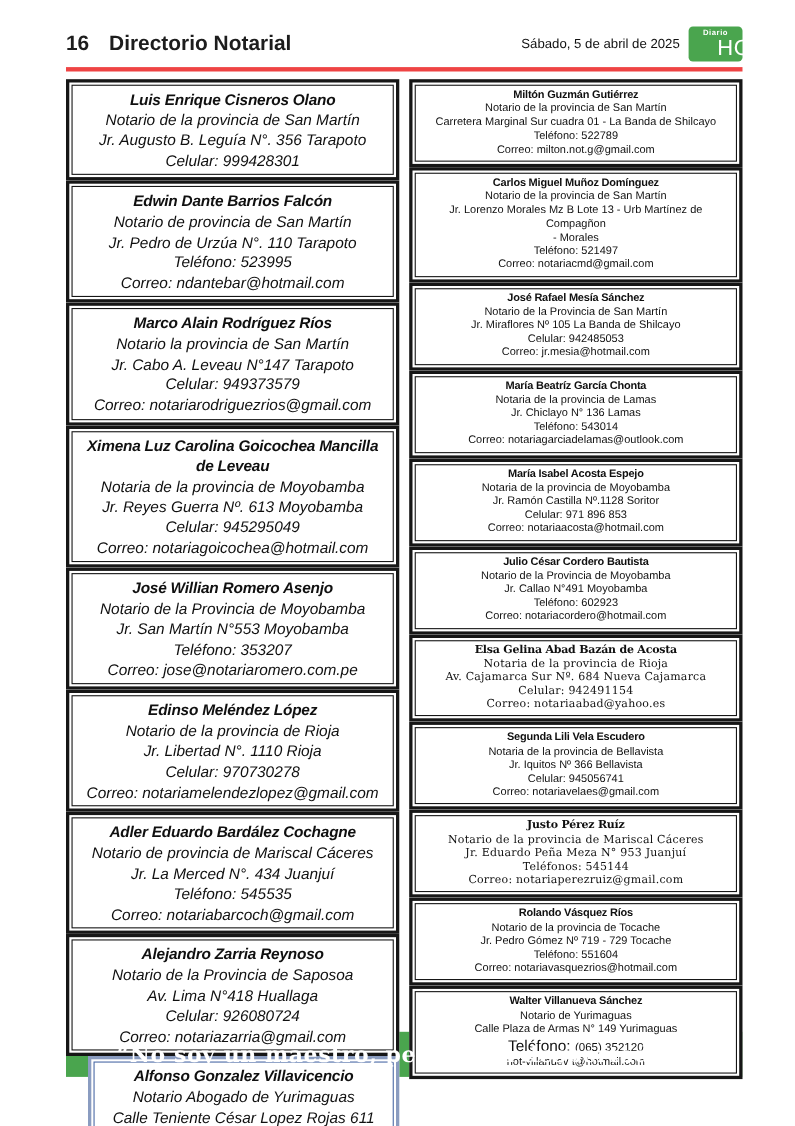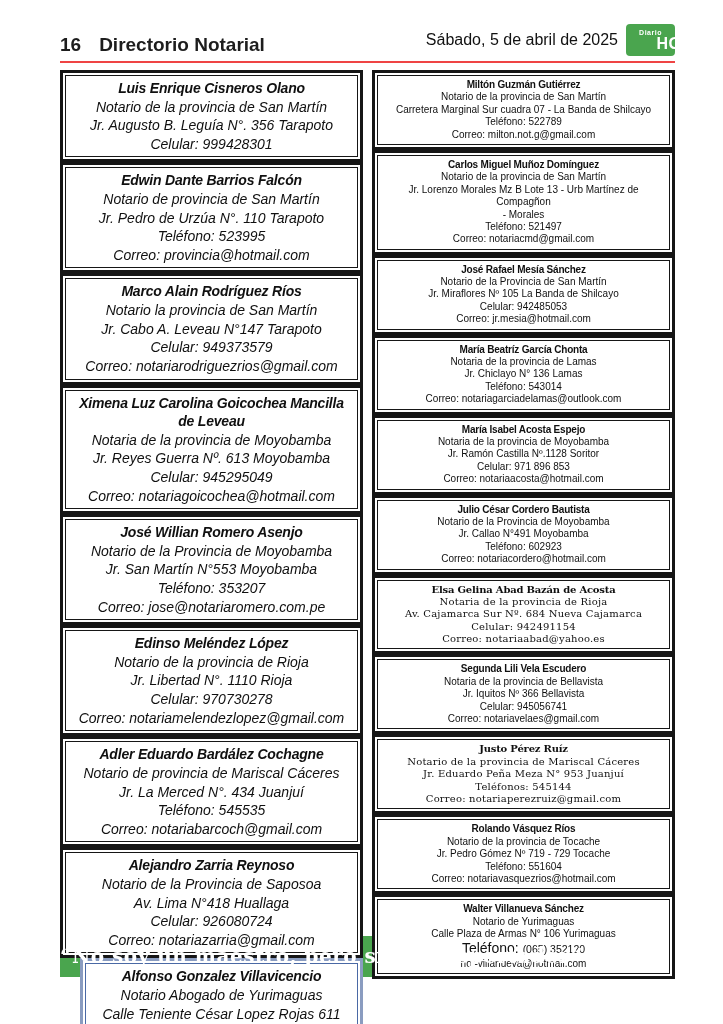--- a/index.html
+++ b/index.html
@@ -4,31 +4,31 @@
 <style>
   html,body { margin:0; padding:0; background:#ffffff; }
   body {
     width:723px; height:1024px; overflow:hidden;
     font-family:"Liberation Sans", sans-serif;
     -webkit-font-smoothing:antialiased;
   }
   .page { box-sizing:border-box; padding:24px 48px 0 60px; }
 
   
-  .masthead { display:flex; justify-content:space-between; align-items:flex-end;
-              padding-bottom:5px; border-bottom:2px solid #ef4444; }
+  .masthead { display:flex; justify-content:space-between; align-items:center;
+              padding-bottom:5px; border-bottom:4px solid #ef4444; }
   .mast-left { display:flex; gap:18px; align-items:baseline;
                font-weight:bold; font-size:19px; color:#1d1d1d; }
   .mast-right { display:flex; align-items:center; gap:8px; }
-  .date { font-size:16px; color:#111; }
+  .date { font-size:12px; color:#111; }
   .logo { width:49px; height:32px; background:#4aa54e; border-radius:4px;
           color:#fff; display:flex; flex-direction:column; align-items:center;
           justify-content:center; line-height:1; }
   .logo-top { font-size:7px; font-weight:bold; letter-spacing:.5px; }
-  .logo-main { font-size:16px; font-weight:bold; letter-spacing:.5px;margin-left:48px; }
+  .logo-main { font-size:20px; font-weight:normal; letter-spacing:.5px;margin-left:48px; }
 
   
   .cols { display:flex; gap:9px; margin-top:7px; height:858px; }
   .col { flex:1; display:flex; flex-direction:column; justify-content:space-between; min-width:0; }
 
   .card { border:3px solid #161616; padding:2px; background:#fff; }
   .card-inner { border:1px solid #161616; padding:3px 4px; text-align:center; color:#101010; }
   #col-left  .card-inner { font-size:14px;  line-height:1.33;font-style:italic; }
   #col-right .card-inner { font-size:10px;  line-height:1.24; }
   .line { white-space:normal; }
@@ -37,21 +37,21 @@
   
   .card.blue { border-color:#8a9cc0;margin-left:20px; }
   .card.blue .card-inner { border-color:#4a69a5; font-size:12.5px; line-height:1.4; }
   .card.serif .card-inner { font-family:"DejaVu Serif", serif; font-size:9.6px;
                             letter-spacing:.2px; line-height:1.32; }
   .card.small .card-inner { font-size:9.5px; line-height:1.3; }
   .phone-label { font-size:14px; }
   .phone-num { font-size:10.5px; }
 
   
-  .quote-bar { margin-top:8px; background:#4aa54e; color:#ffffff; 
+  .quote-bar { margin-top:8px; background:#4aa54e; color:#ffffff; text-align:center;
                font-family:"DejaVu Serif", serif; font-weight:bold; font-size:20px;
                padding:8px 0 9px; letter-spacing:.5px; }
 </style>
 </head>
 <body>
 
 <div class="page">
 
   <div class="masthead">
     <div class="mast-left">
@@ -76,21 +76,21 @@
             <div class="line">Jr. Augusto B. Leguía N°. 356 Tarapoto</div>
             <div class="line">Celular: 999428301</div>
           </div>
   </div>
         <div class="card">
     <div class="card-inner">
       <div class="line title">Edwin Dante Barrios Falcón</div>
     <div class="line">Notario de provincia de San Martín</div>
             <div class="line">Jr. Pedro de Urzúa N°. 110 Tarapoto</div>
             <div class="line">Teléfono: 523995</div>
-            <div class="line">Correo: provincia@hotmail.com</div>
+            <div class="line">Correo: ndantebar@hotmail.com</div>
           </div>
   </div>
         <div class="card">
     <div class="card-inner">
       <div class="line title">Marco Alain Rodríguez Ríos</div>
     <div class="line">Notario la provincia de San Martín</div>
             <div class="line">Jr. Cabo A. Leveau N°147 Tarapoto</div>
             <div class="line">Celular: 949373579</div>
             <div class="line">Correo: notariarodriguezrios@gmail.com</div>
           </div>
@@ -148,21 +148,21 @@
             <div class="line">Celular: 965025521</div>
             <div class="line">Cordero: notarioalfonsogonzalez@hotmail.com</div>
           </div>
   </div>
       </div>
     <div class="col" id="col-right">
         <div class="card">
     <div class="card-inner">
       <div class="line title">Miltón Guzmán Gutiérrez</div>
     <div class="line">Notario de la provincia de San Martín</div>
-            <div class="line">Carretera Marginal Sur cuadra 07 - La Banda de Shilcayo</div>
+            <div class="line">Carretera Marginal Sur cuadra 01 - La Banda de Shilcayo</div>
             <div class="line">Teléfono: 522789</div>
             <div class="line">Correo: milton.not.g@gmail.com</div>
           </div>
   </div>
         <div class="card">
     <div class="card-inner">
       <div class="line title">Carlos Miguel Muñoz Domínguez</div>
     <div class="line">Notario de la provincia de San Martín</div>
             <div class="line">Jr. Lorenzo Morales Mz B Lote 13 - Urb Martínez de Compagñon</div>
             <div class="line">- Morales</div>
@@ -239,21 +239,21 @@
     <div class="line">Notario de la provincia de Tocache</div>
             <div class="line">Jr. Pedro Gómez Nº 719 - 729 Tocache</div>
             <div class="line">Teléfono: 551604</div>
             <div class="line">Correo: notariavasquezrios@hotmail.com</div>
           </div>
   </div>
         <div class="card small">
     <div class="card-inner">
       <div class="line title">Walter Villanueva Sánchez</div>
     <div class="line">Notario de Yurimaguas</div>
-            <div class="line">Calle Plaza de Armas N° 106 Yurimaguas</div>
+            <div class="line">Calle Plaza de Armas N° 149 Yurimaguas</div>
             <div class="line"><span class="phone-label">Teléfono: </span><span class="phone-num">(065) 352120</span></div>
             <div class="line">not-villanueva@hotmail.com</div>
           </div>
   </div>
       </div>
   </div>
 
   <div class="quote-bar">“No soy un maestro, pero sí un despertador”</div>
 
 </div>

